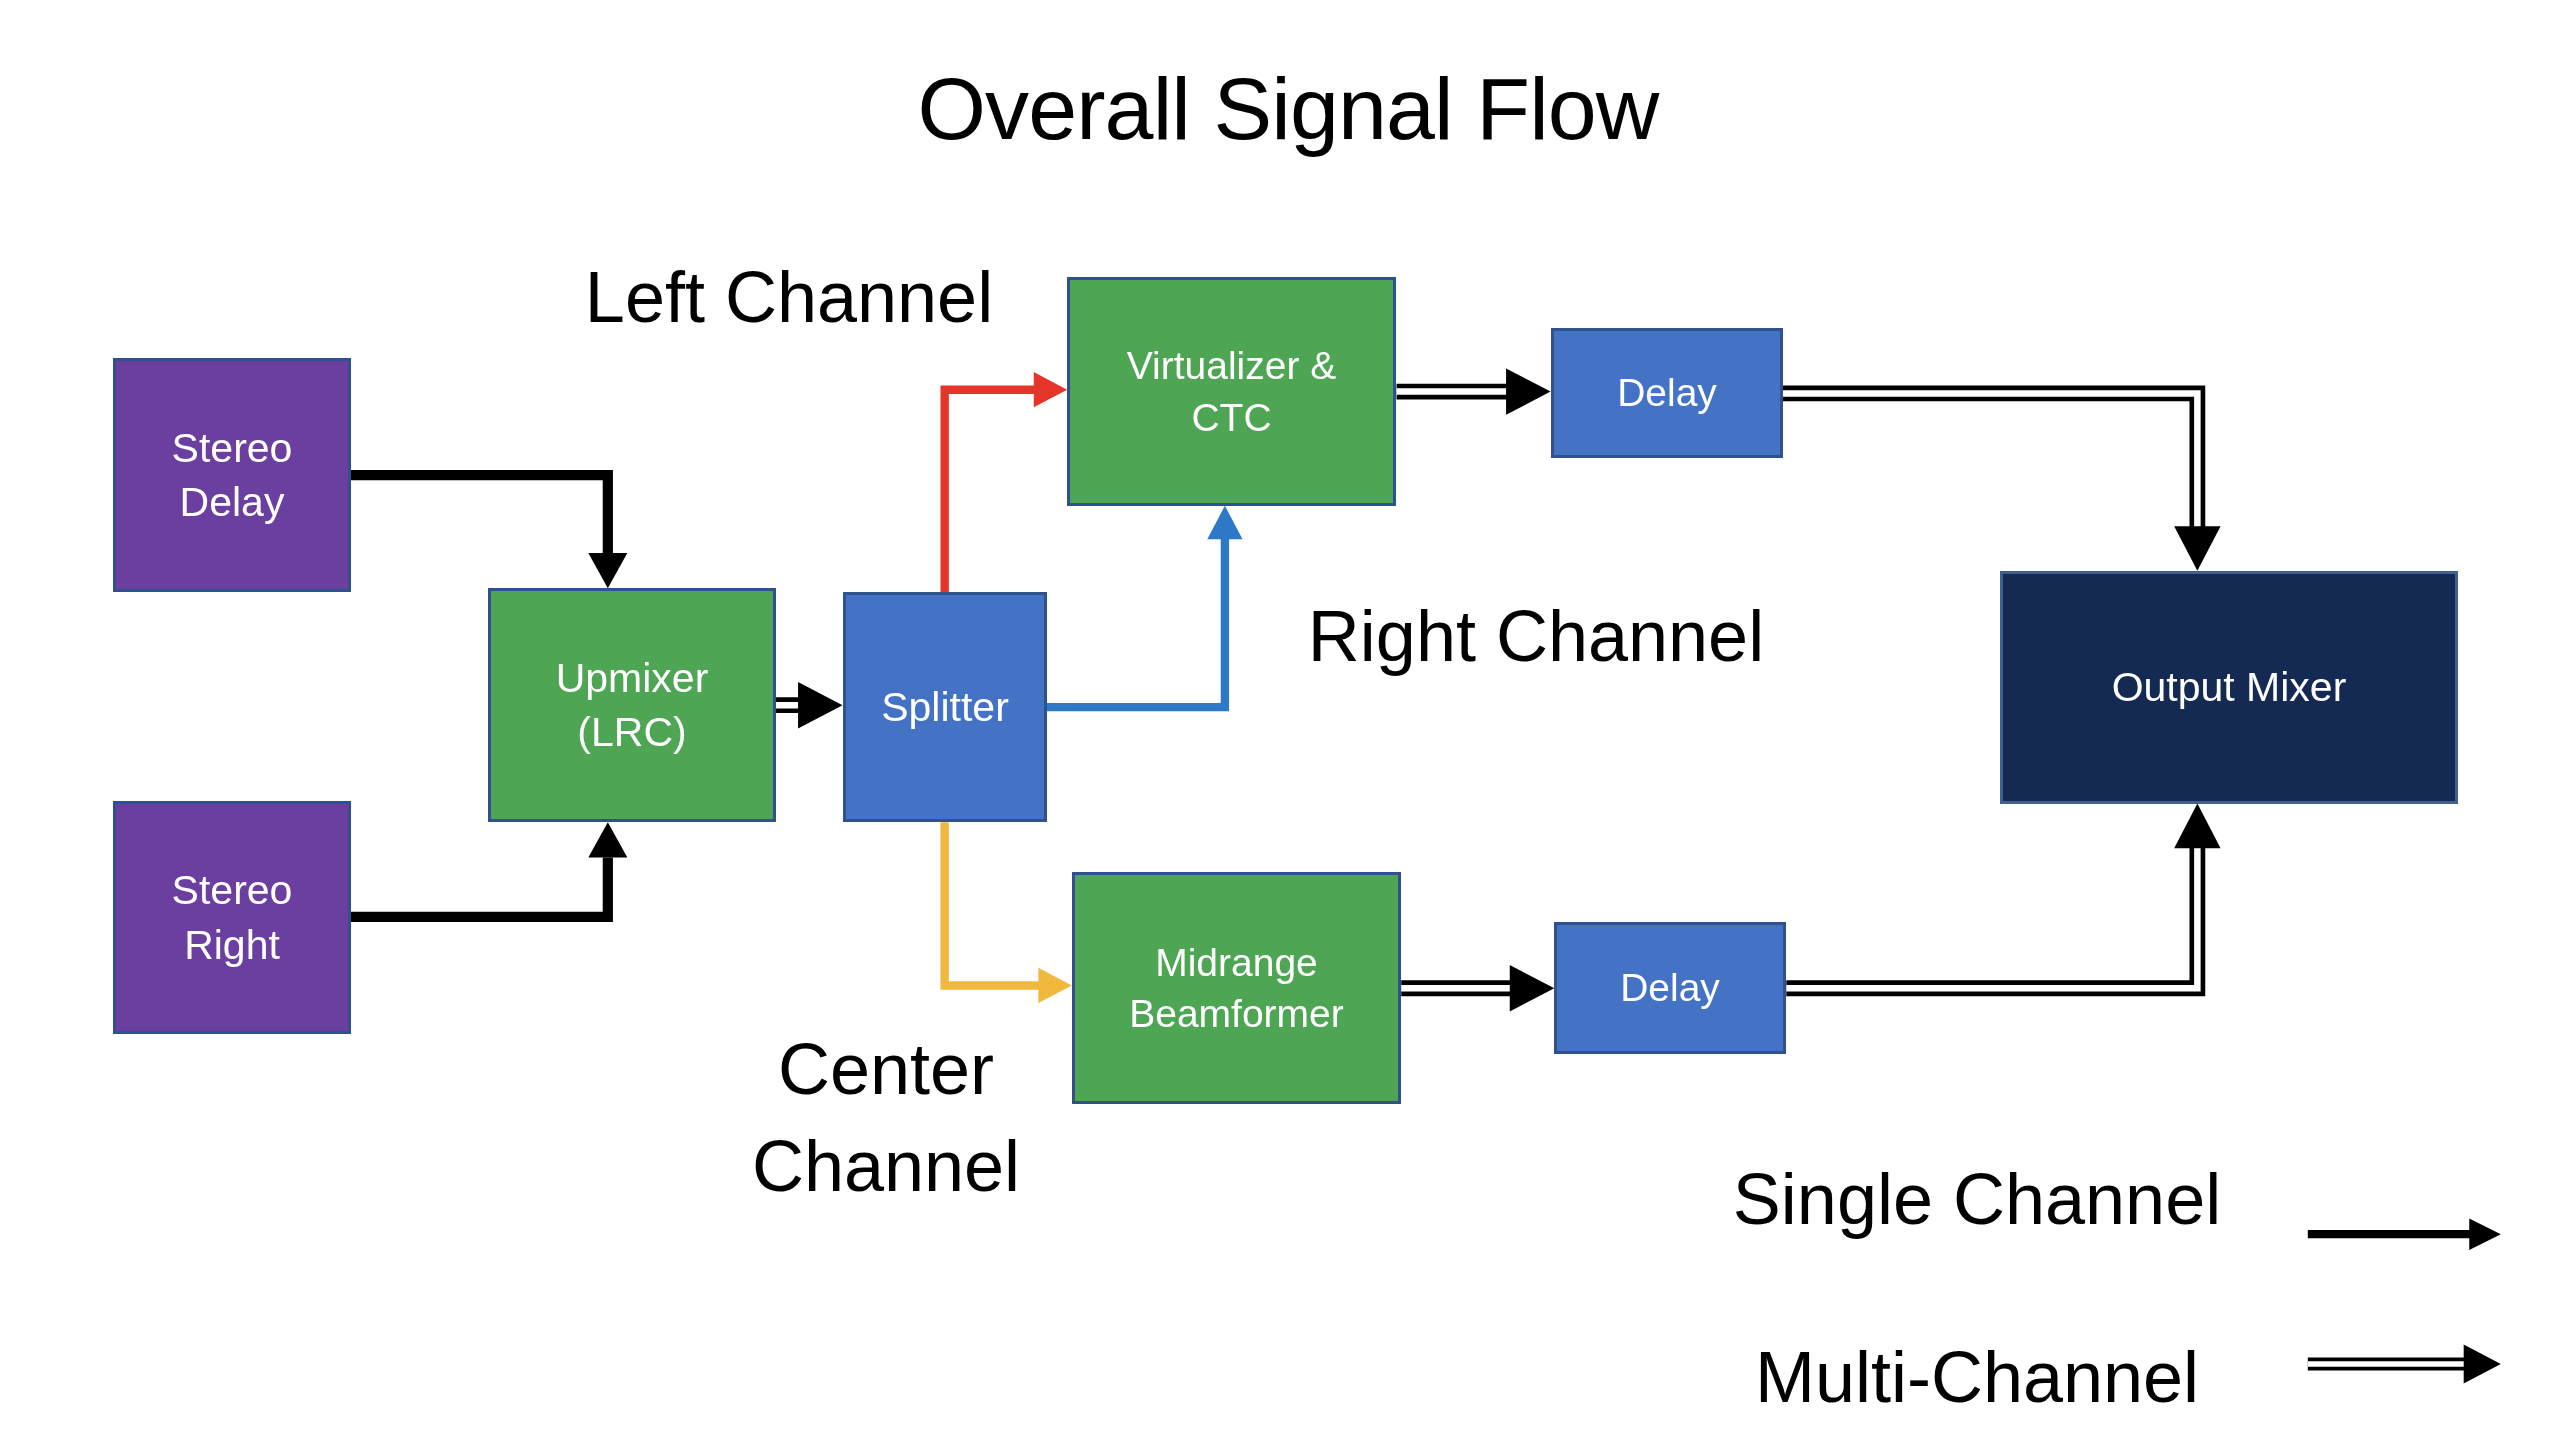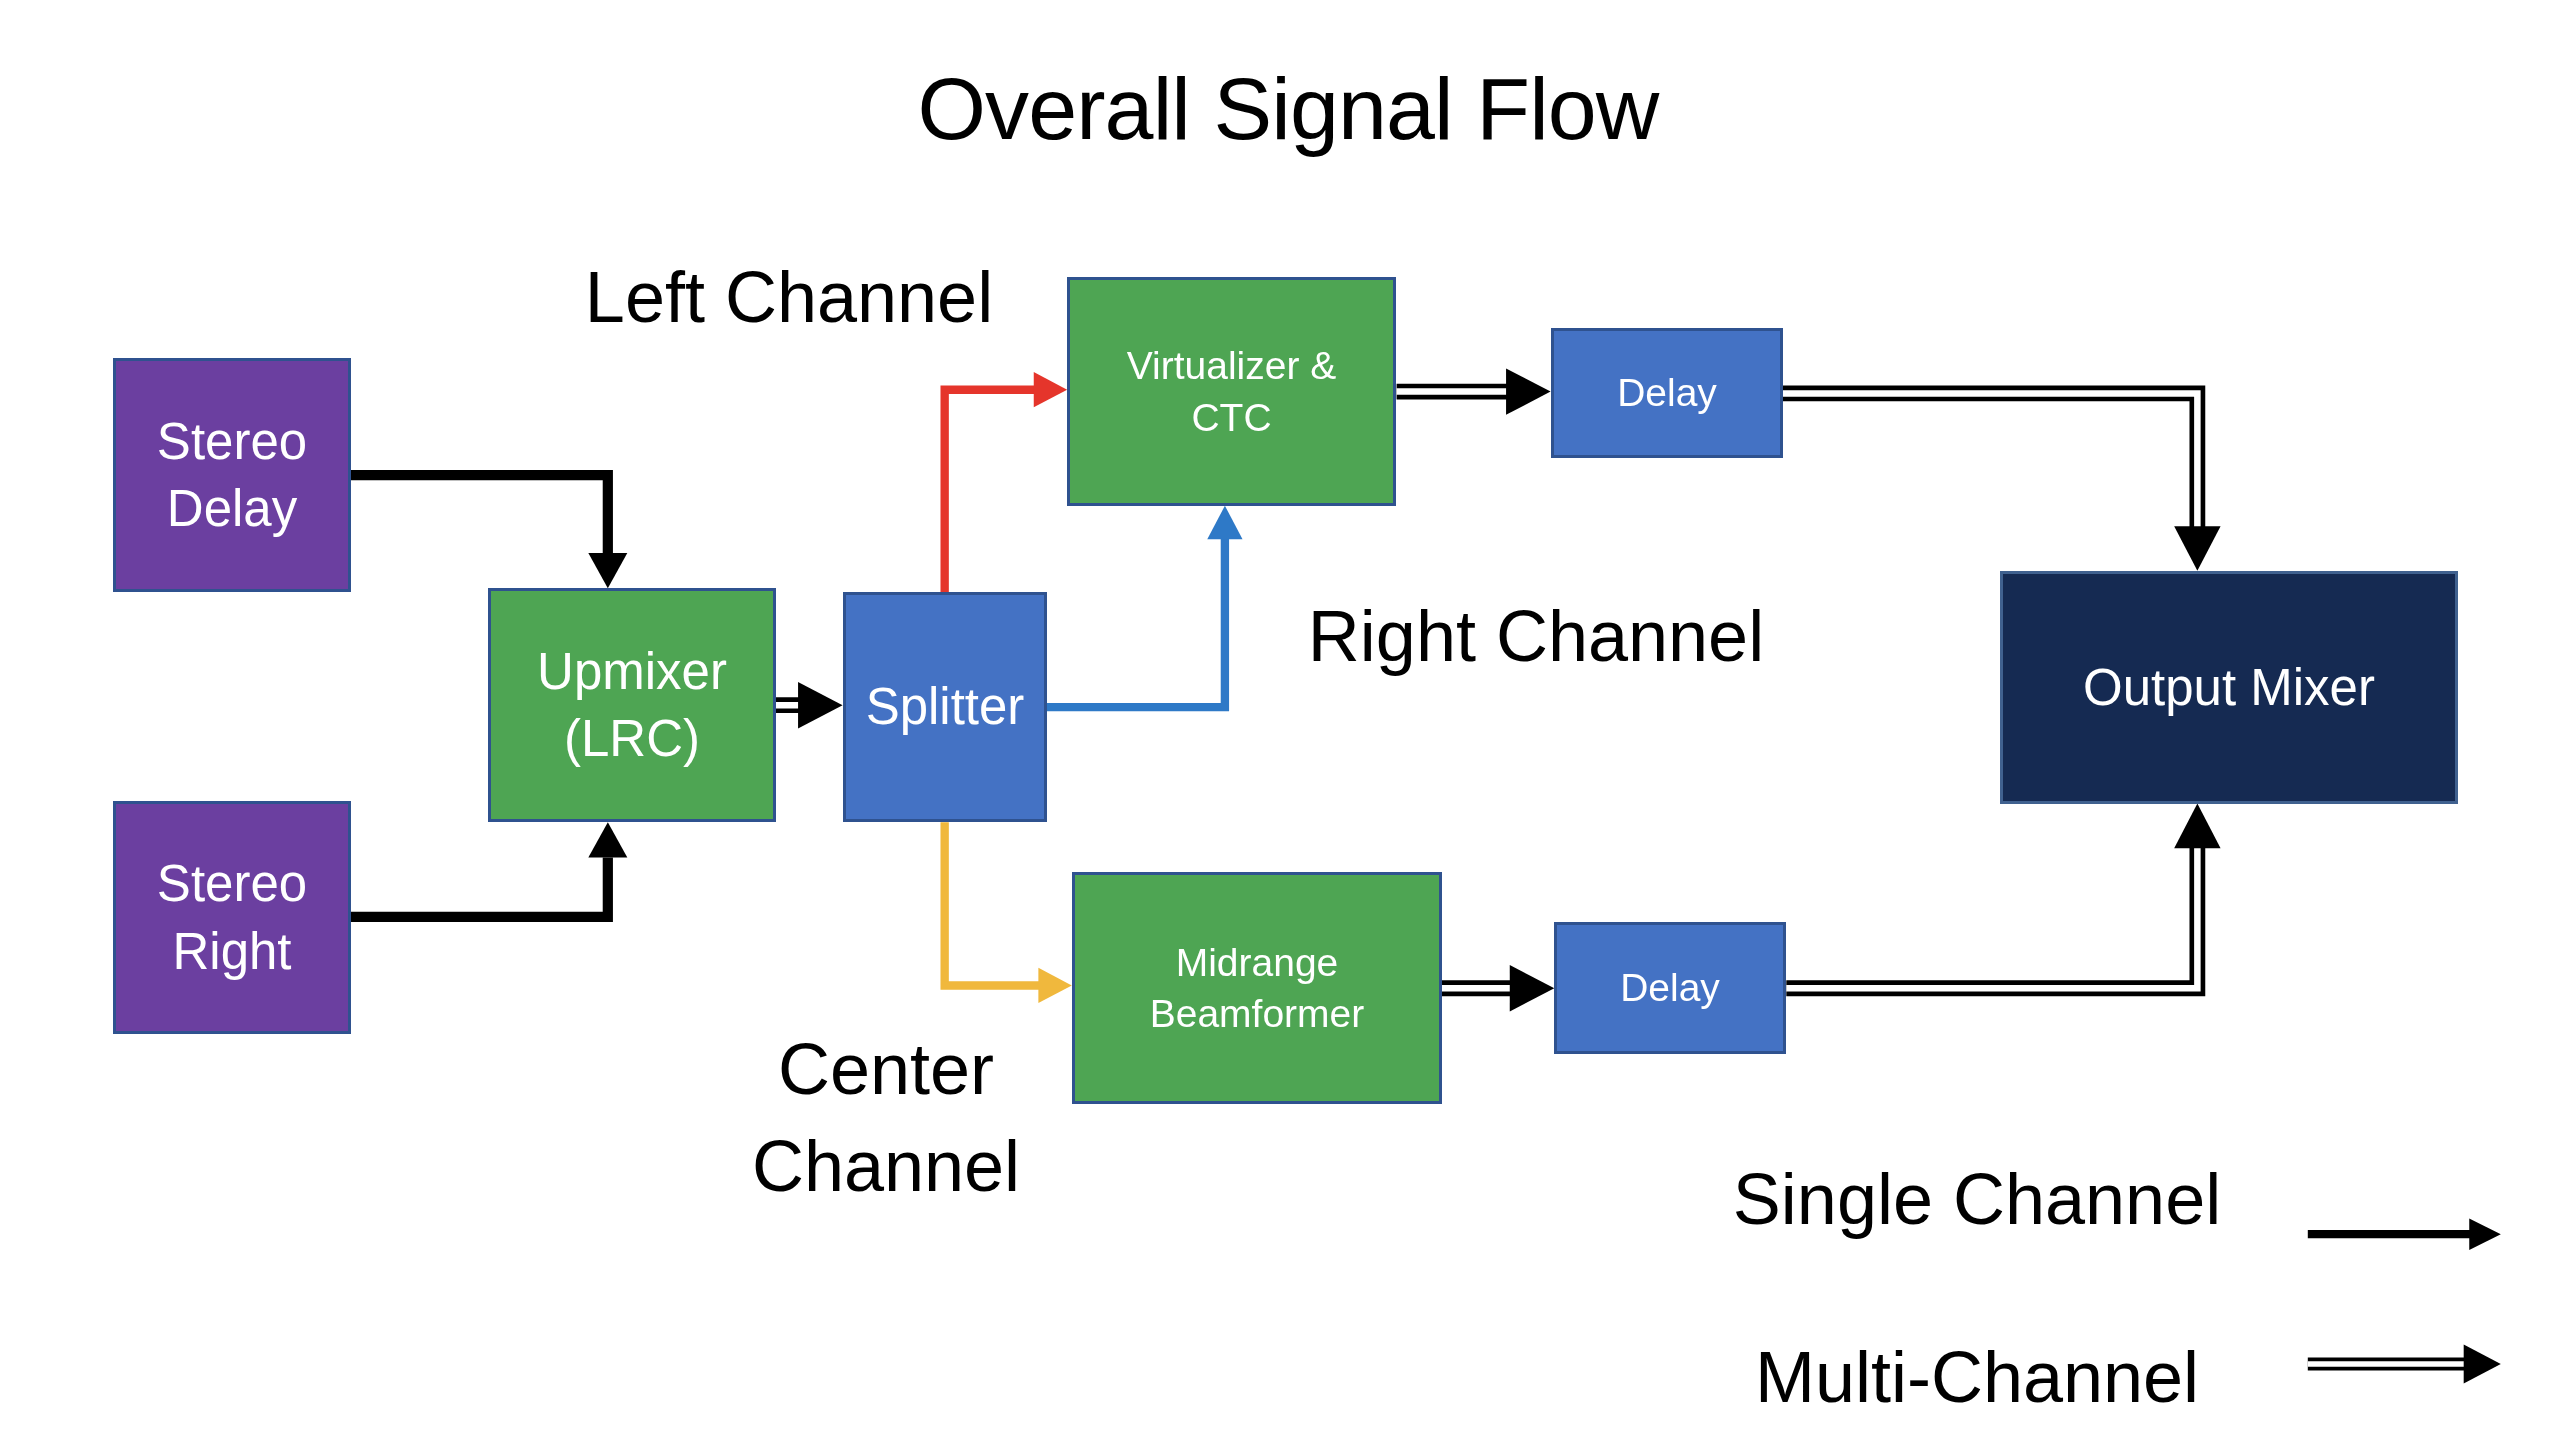--- a/index.html
+++ b/index.html
@@ -38,21 +38,21 @@
     color: var(--c-text_light,#fff);
     border: 3.7px solid var(--c-box_border,#2F528F);
     box-sizing: border-box;
     line-height: 1.32;
   }
   .node-purple { background: var(--c-box_purple,#6B3FA0); }
   .node-green  { background: var(--c-box_green,#4EA553); }
   .node-blue   { background: var(--c-box_blue,#4472C4); }
   .node-navy   { background: var(--c-box_navy,#152A52); border-color: var(--c-navy_border,#40618F); margin-left: 32px; }
 
-  .fs44 { font-size: 51px; }
+  .fs44 { font-size: 41px; }
   .fs42 { font-size: 39px; }
 
   .page-title {
     position: absolute; left: 0; top: 58px; width: 2576px;
     text-align: center; font-size: 88px; letter-spacing: -0.9px;
   }
   .flow-label {
     position: absolute; transform: translateX(-50%);
     font-size: 72px; white-space: nowrap; line-height: 1.35;
     text-align: center;
@@ -150,21 +150,21 @@
 
   <div class="node node-blue fs44" style="left:843px; top:592px; width:204px; height:230px;">
     <div>Splitter</div>
   </div>
 
   <div class="node node-green fs42" style="left:1067px; top:277px; width:329px; height:229px;text-align:center;">
     <div>Virtualizer &amp;</div>
     <div>CTC</div>
   </div>
 
-  <div class="node node-green fs42" style="left:1072px; top:872px; width:370px; height:232px;">
+  <div class="node node-green fs42" style="left:1072px; top:872px; width:329px; height:232px;">
     <div>Midrange</div>
     <div>Beamformer</div>
   </div>
 
   <div class="node node-blue fs42" style="left:1551px; top:328px; width:232px; height:130px;">
     <div>Delay</div>
   </div>
 
   <div class="node node-blue fs42" style="left:1554px; top:922px; width:232px; height:132px;">
     <div>Delay</div>

